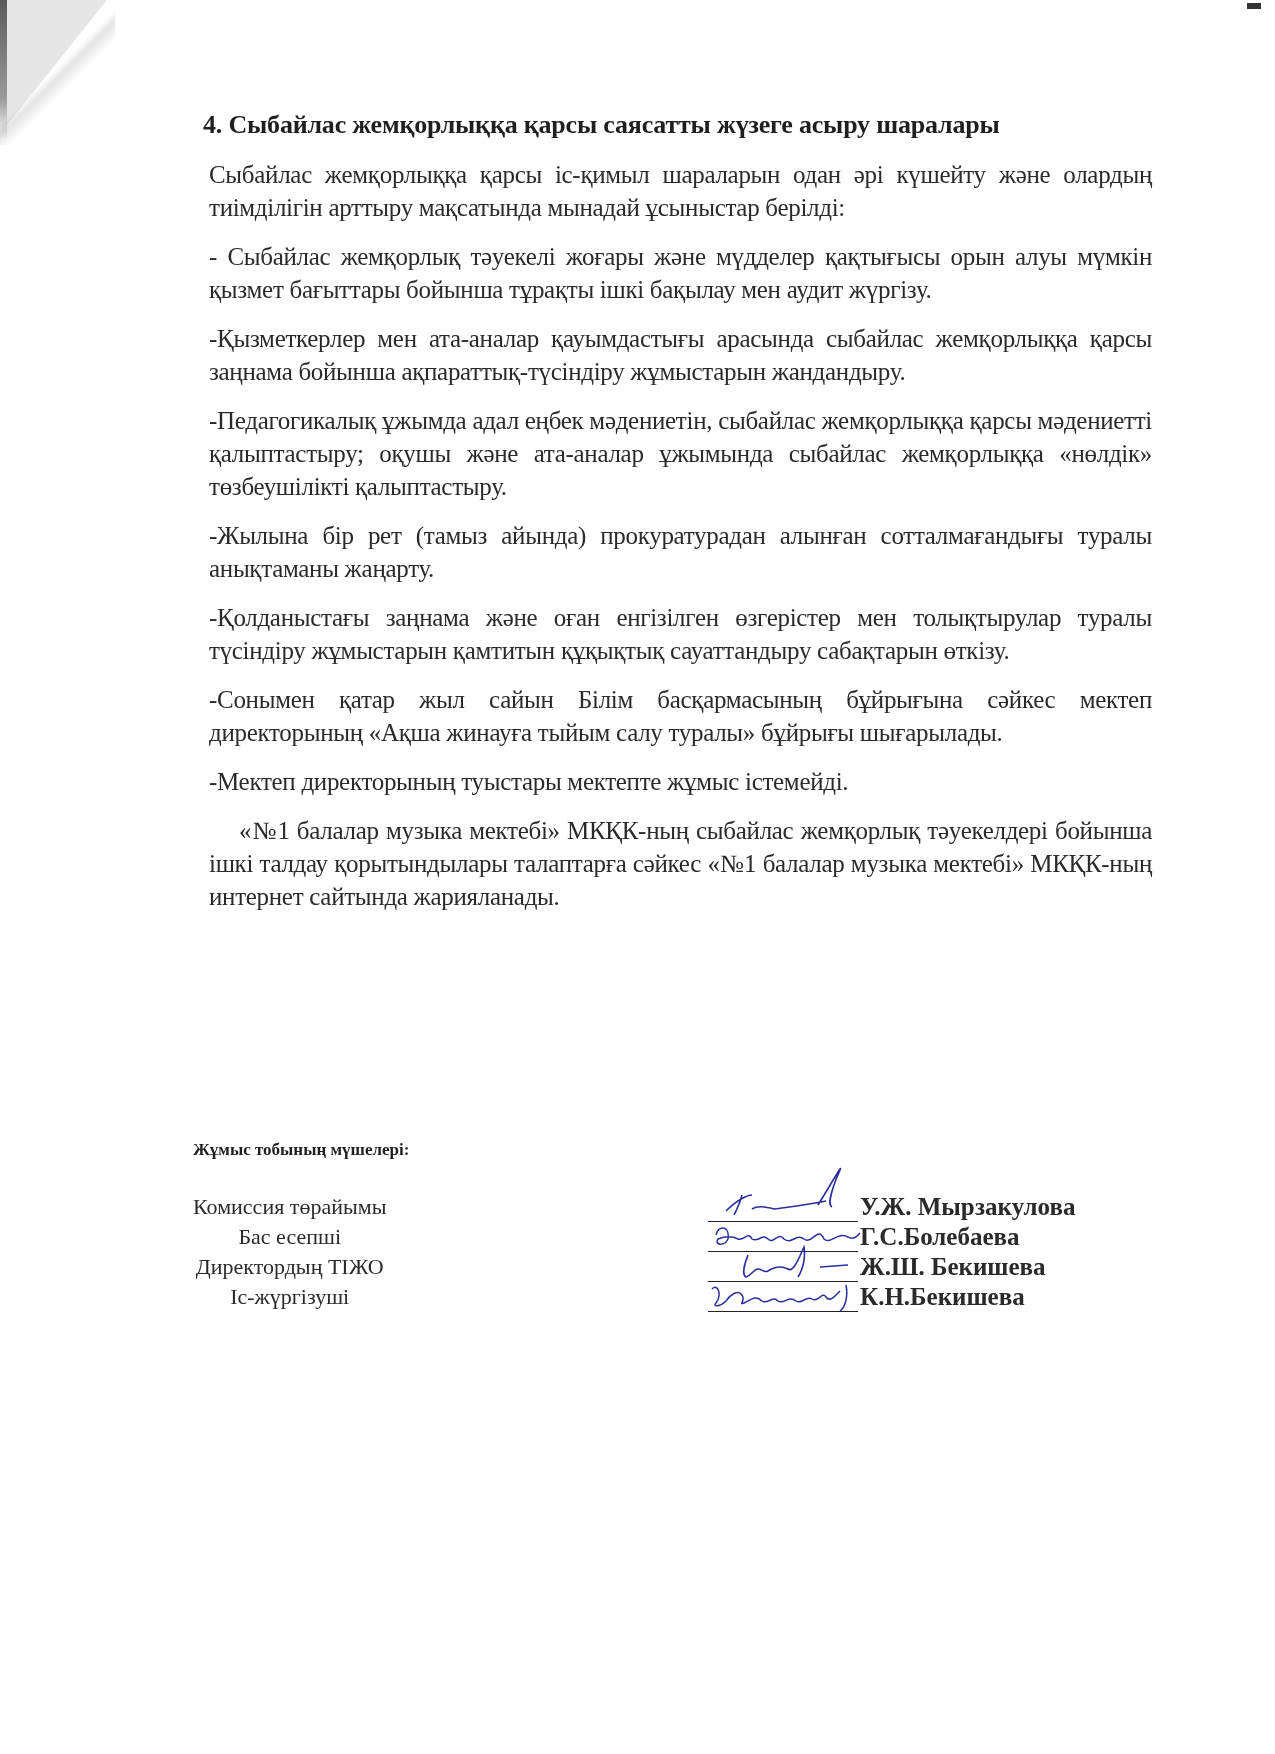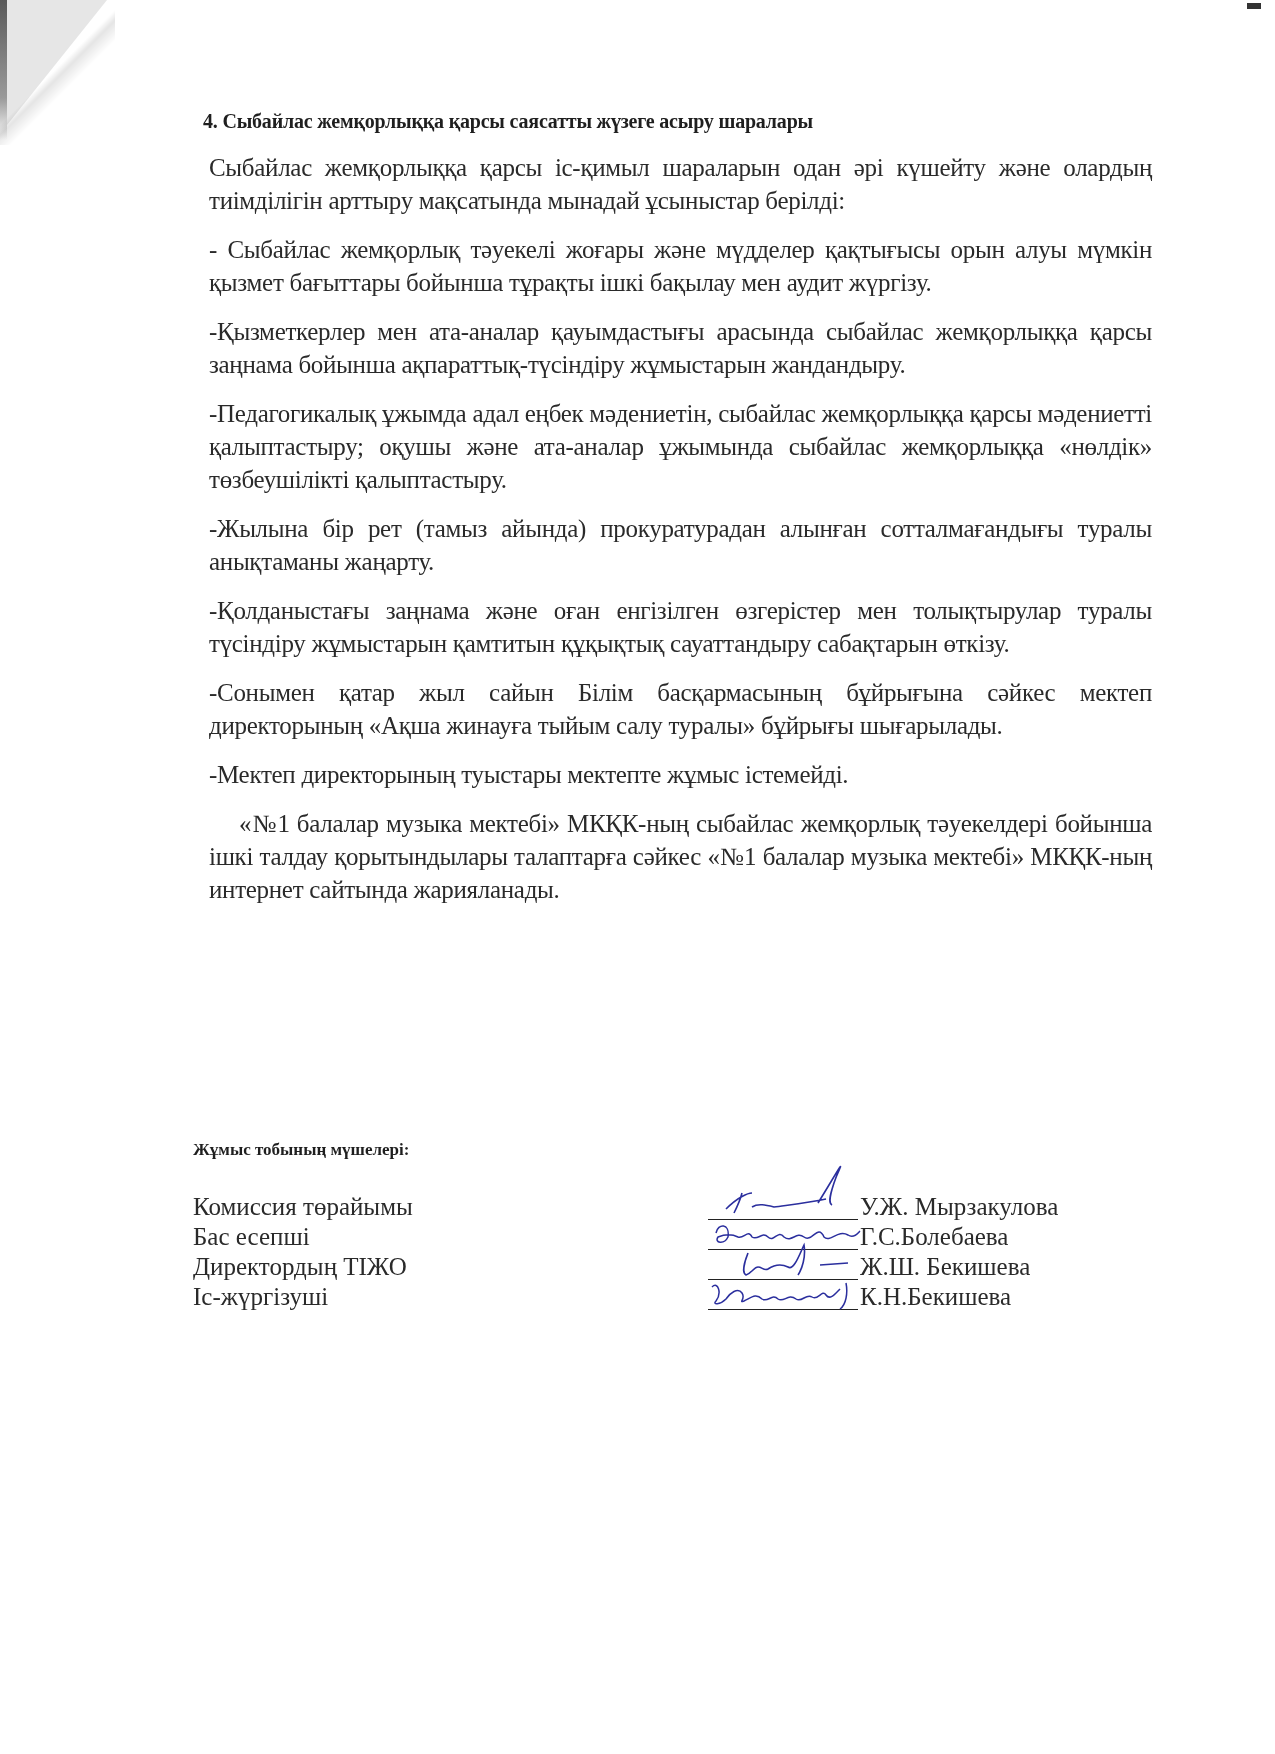--- a/index.html
+++ b/index.html
@@ -23,41 +23,41 @@
     position: absolute; left: 0; top: 0; width: 115px; height: 145px;
     background: linear-gradient(135deg, rgba(0,0,0,0) 48%, rgba(0,0,0,0.10) 52%, rgba(0,0,0,0) 60%);
   }
   .corner-mark {
     position: absolute; right: 14px; top: 3px; width: 14px; height: 6px; background: #333;
   }
   .page {
     position: absolute; left: 193px; top: 110px; width: 975px;
   }
   .heading {
-    font-weight: bold; font-size: 20px; letter-spacing: -0.2px;
+    font-weight: bold; font-size: 26px; letter-spacing: -0.2px;
     margin: 0 0 18px 10px; color: #1f1f1f;
   }
   .para {
     font-size: 25px; line-height: 33px; text-align: justify; margin: 16px;
     letter-spacing: -0.3px;
   }
   .para.indent { text-indent: 30px; }
   .members-title {
     position: absolute; left: 193px; top: 1140px;
     font-weight: bold; font-size: 17px; color: #1f1f1f;
   }
   .roles {
     position: absolute; left: 193px; top: 1192px;
-    font-size: 25px; line-height: 30px;
+    font-size: 22px; line-height: 30px; text-align: center;
   }
   .signers {
     position: absolute; left: 708px; top: 1192px;
     font-size: 25px; line-height: 30px;
   }
-  .signer-row { display: flex; align-items: center; height: 30px; position: relative; }
+  .signer-row { display: flex; align-items: flex-end; height: 30px; position: relative; font-weight: bold; }
   .sig-line {
     width: 150px; border-bottom: 1.5px solid #222; height: 24px; margin-right: 2px; position: relative;
   }
   .sig-scribble {
     position: absolute; left: 0; bottom: -4px; width: 160px; height: 60px; overflow: visible;
   }
   .signer-name { white-space: nowrap; }
 </style>
 </head>
 <body>

